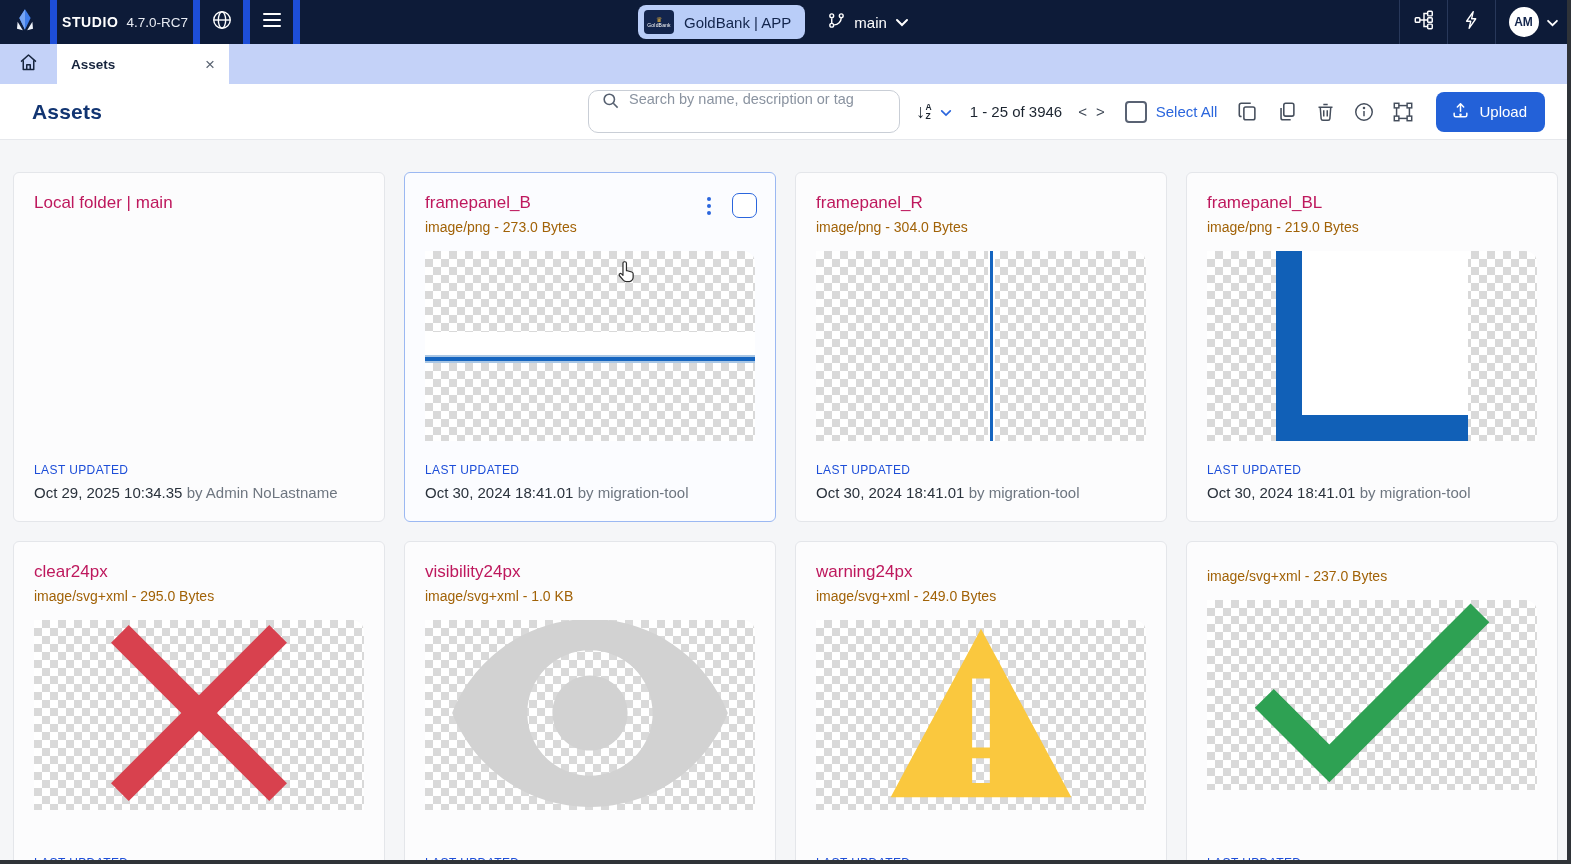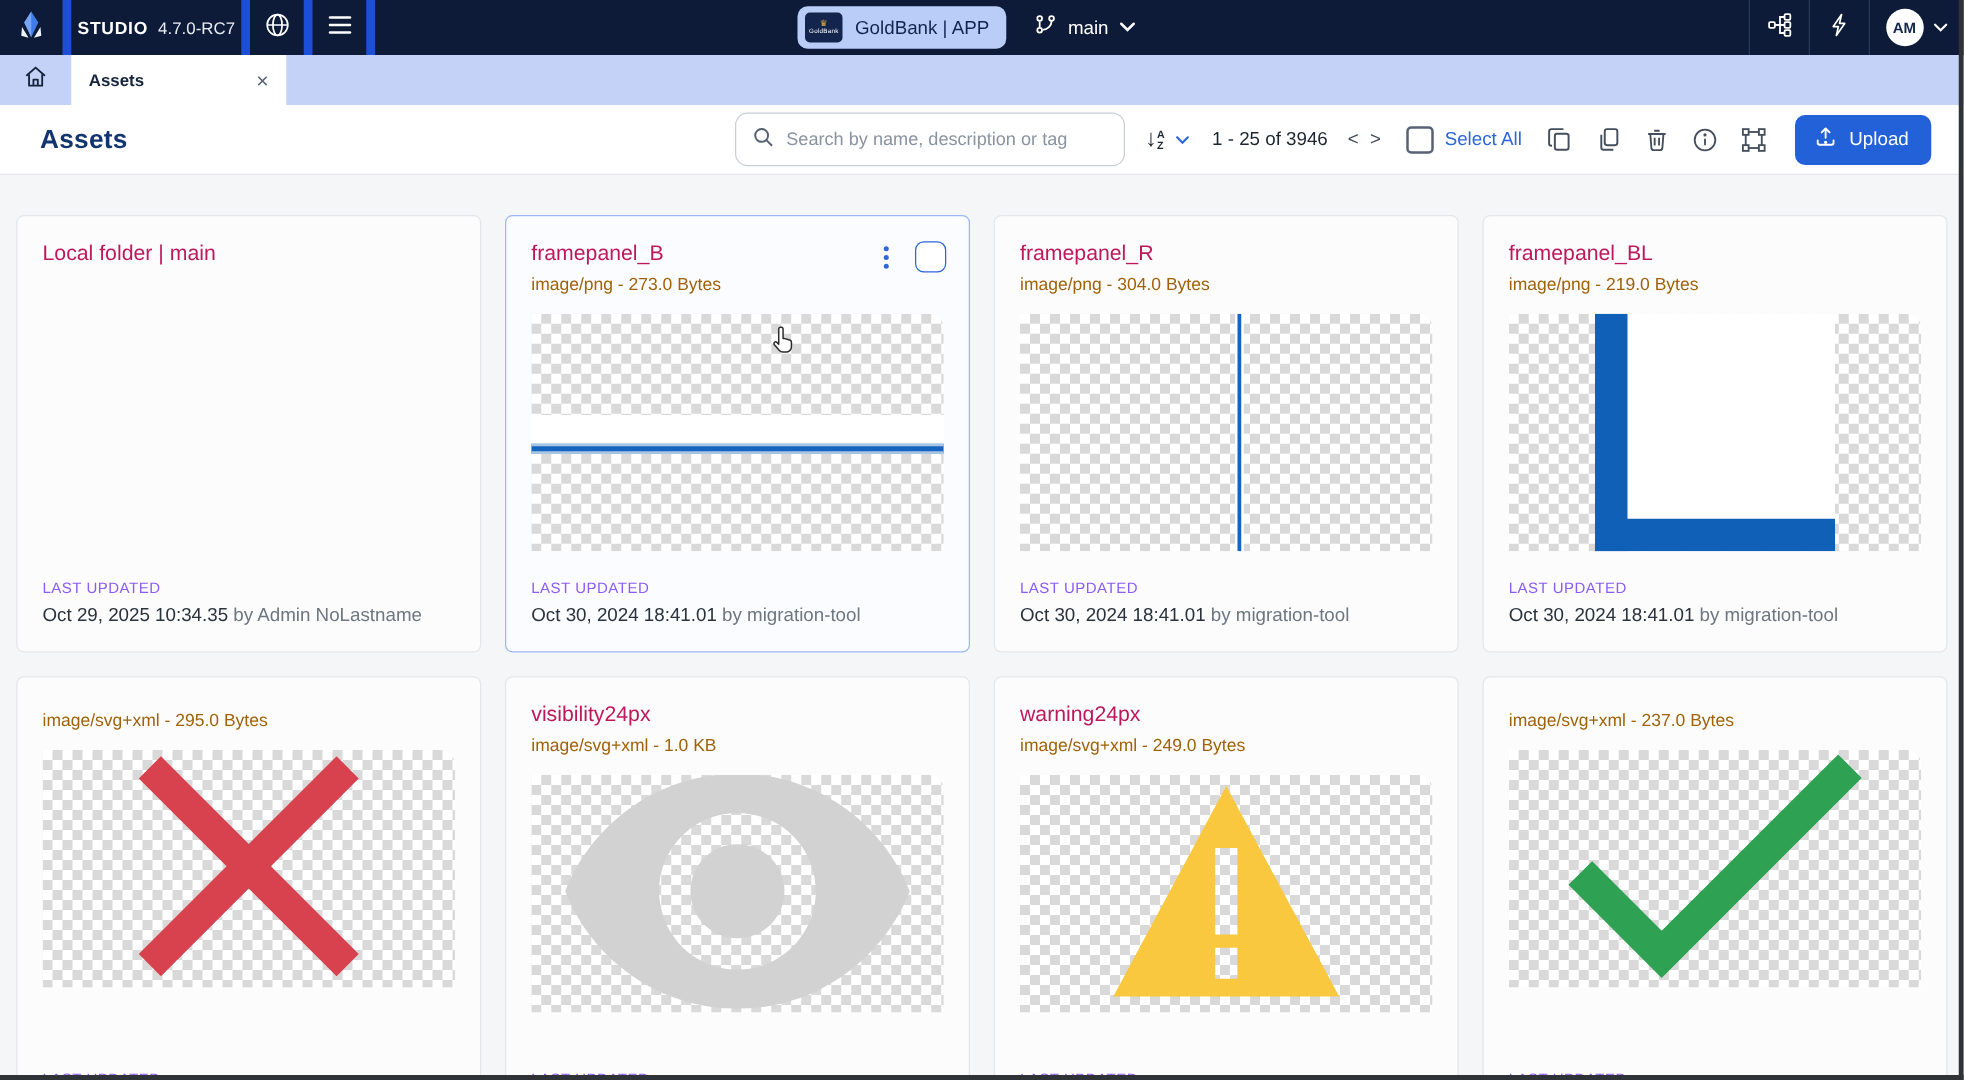--- a/index.html
+++ b/index.html
@@ -57,21 +57,21 @@
   .tab-close { font-size:17px; color:#5a6472; cursor:pointer; line-height:1; }
 
   
   .toolbar {
     height:56px; background:#fff; border-bottom:1px solid #e6e8ec;
     display:flex; align-items:center; padding:0 26px 0 32px; gap:16px;
   }
   .page-title { font-size:21px; font-weight:800; color:#123572; letter-spacing:.2px; }
   .search-box {
     margin-left:auto; width:312px; height:43px; border:1px solid #c9ced6; border-radius:10px;
-    display:flex; align-items:center; padding:0 12px; gap:9px; background:#fff;
+    display:flex; align-items:flex-start; padding:0 12px; gap:9px; background:#fff;
   }
   .search-box input { border:none; outline:none; flex:1; font-size:14.5px; color:#1c2530;
     font-family:"Liberation Sans", sans-serif; background:transparent; }
   .search-box input::placeholder { color:#8a93a0; }
   .filter-select {
     width:152px; height:43px; border:1px solid #c9ced6; border-radius:10px; background:#fff;
     display:flex; align-items:center; justify-content:space-between; padding:0 13px 0 14px;
     font-size:15px; color:#1c2530; cursor:pointer;
   }
   .sort-group { display:flex; align-items:center; gap:8px; cursor:pointer; }
@@ -129,21 +129,21 @@
   
   .bl-white { position:absolute; top:0; bottom:0; left:21%; right:21%; background:#fff; }
   .bl-vbar { position:absolute; top:0; bottom:0; left:0; width:26px; background:#1160b7; }
   .bl-hbar { position:absolute; left:0; right:0; bottom:0; height:26px; background:#1160b7; }
 
   
   .folder-body { flex:1; display:flex; flex-direction:column; align-items:center; justify-content:center; gap:26px; }
   .folder-count { font-size:15.5px; color:#4a525c; }
 
   .card-foot { margin-top:auto; }
-  .lu-label { font-size:12px; color:#8b5cf6; letter-spacing:.4px; }
+  .lu-label { font-size:12px; color:#1d4ed8; letter-spacing:.4px; }
   .lu-line { margin-top:7px; font-size:15px; }
   .lu-date { color:#2a323c; }
   .lu-by { color:#6e7680; }
 
   
   .fake-cursor { position:absolute; left:616px; top:260px; z-index:70; pointer-events:none; }
 </style>
 </head>
 <body>
 
@@ -406,20 +406,21 @@
     <div class="card-foot">
       <div class="lu-label">LAST UPDATED</div>
       <div class="lu-line">
         <span class="lu-date">Oct 30, 2024 18:41.01</span>
         <span class="lu-by">by migration-tool</span>
       </div>
     </div>
   </article>
 
   <article class="card">
+    <h3 class="asset-title">clear24px</h3>
     <p class="asset-meta">image/svg+xml - 295.0 Bytes</p>
     <div class="preview checker center">
       <span>
         <svg width="196" height="186" viewBox="4.6 4.6 14.8 14.8">
           <path fill="#d8414e" d="M19 6.41 17.59 5 12 10.59 6.41 5 5 6.41 10.59 12 5 17.59 6.41 19 12 13.41 17.59 19 19 17.59 13.41 12z"></path>
         </svg>
       </span>
     </div>
     <div class="card-foot">
       <div class="lu-label">LAST UPDATED</div>

